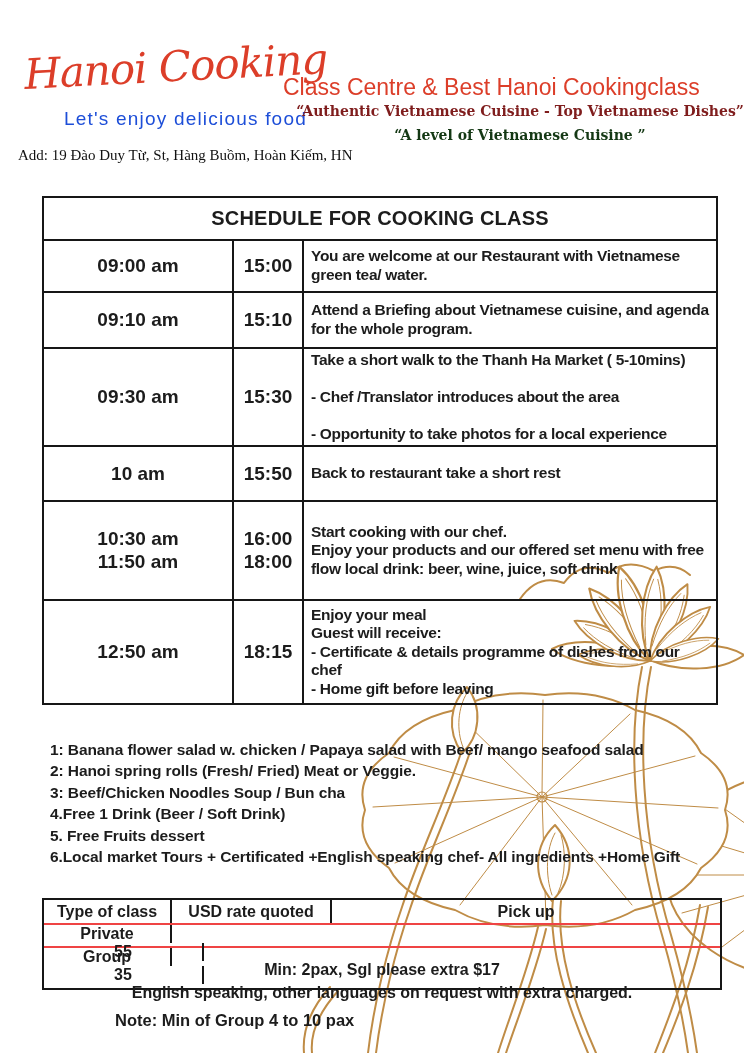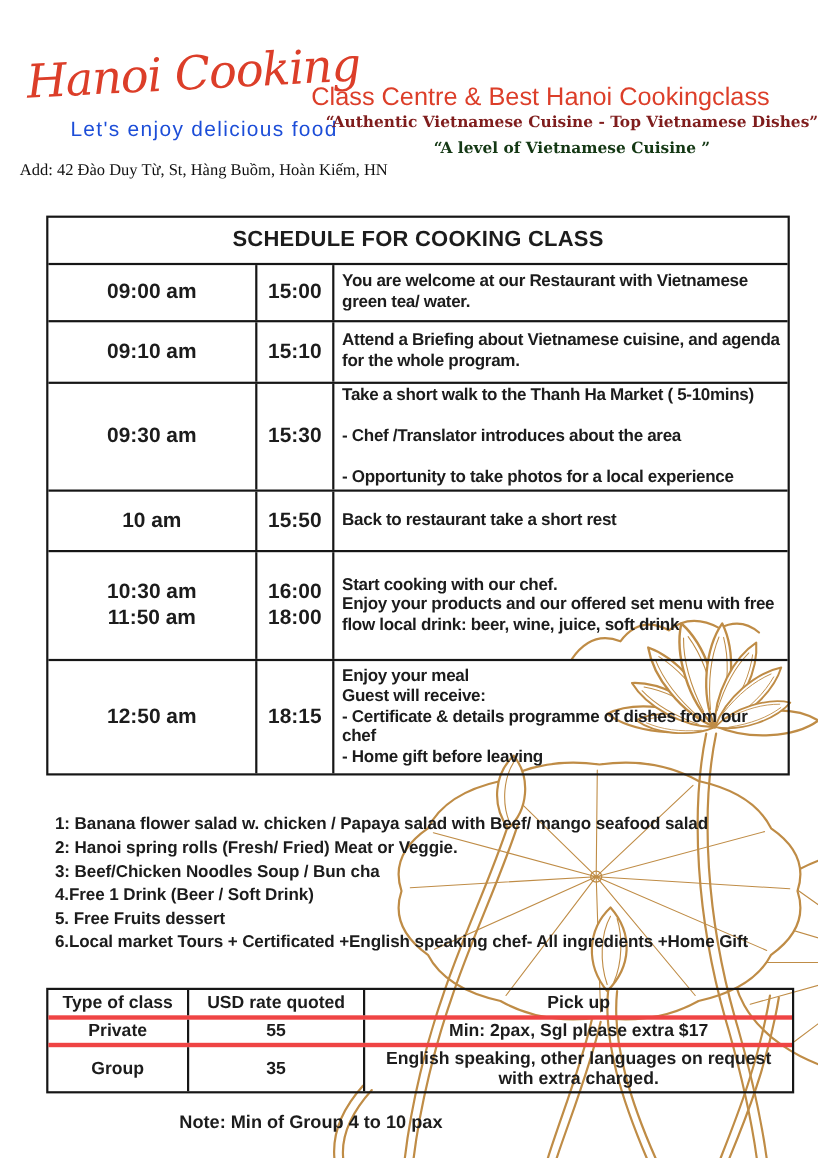--- a/index.html
+++ b/index.html
@@ -35,29 +35,29 @@
   .c3{flex:1;display:flex;align-items:center;padding:2px 3px 2px 7px;
     font-size:15.5px;font-weight:bold;letter-spacing:-0.3px;line-height:18.5px;white-space:pre-line;}
 
   
   .menu{left:50px;top:739px;width:678px;font-size:15.5px;font-weight:bold;
     letter-spacing:-0.1px;line-height:21.4px;white-space:pre-line;}
 
   
   .price{left:42px;top:898px;width:680px;border:2px solid #161616;box-sizing:border-box;background:transparent;}
   .prow{display:flex;}
-  .prow + .prow{border-top:4px solid #ef4444;}
+  .prow + .prow{border-top:2px solid #ef4444;flex-direction:column;}
   .pc{box-sizing:border-box;display:flex;align-items:center;justify-content:center;
     font-size:16px;font-weight:bold;text-align:center;line-height:18px;}
   .pc1{width:128px;border-right:2px solid #161616;}
   .pc2{width:160px;border-right:2px solid #161616;}
   .pc3{flex:1;padding:0 4px;}
   .ph{height:23px;} .pr1{height:21px;} .pr2{height:40px;}
 
-  .note{left:115px;top:1011px;font-size:16.5px;font-weight:bold;margin-left:48px;}
+  .note{left:115px;top:1011px;font-size:16.5px;font-weight:bold;}
 </style>
 </head>
 <body>
 
 <svg id="lotus" width="474" height="508" viewBox="0 0 474 508" xmlns="http://www.w3.org/2000/svg">
   <defs>
     <g id="petal">
       <path d="M0,0 C-15,-28 -13,-68 0,-90 C13,-68 15,-28 0,0 Z" fill="#fff"></path>
       <path d="M-5,-15 C-9,-40 -8,-60 -2,-78 M5,-15 C9,-40 8,-60 2,-78" fill="none" stroke-width="0.9"></path>
     </g>
@@ -117,21 +117,21 @@
   </g>
 </svg>
 
 <div class="layer">
 
   <div class="abs logo-script">Hanoi Cooking</div>
   <div class="abs logo-heading">Class Centre &amp; Best Hanoi Cookingclass</div>
   <div class="abs tagline">Let's enjoy delicious food</div>
   <div class="abs slogan1">“Authentic Vietnamese Cuisine - Top  Vietnamese Dishes”</div>
   <div class="abs slogan2">“A  level of Vietnamese Cuisine ”</div>
-  <div class="abs address">Add: 42 Đào Duy Từ, St, Hàng Buồm, Hoàn Kiếm, HN</div>
+  <div class="abs address">Add: 19 Đào Duy Từ, St, Hàng Buồm, Hoàn Kiếm, HN</div>
 
   <div class="abs sched">
     <div class="sched-title">SCHEDULE FOR COOKING CLASS</div>
 
     <div class="srow" style="height:49.5px">
       <div class="cell c1">09:00 am</div>
       <div class="cell c2">15:00</div>
       <div class="cell c3">You are welcome at our Restaurant with Vietnamese green tea/ water.</div>
     </div>
     <div class="srow" style="height:54.5px">

